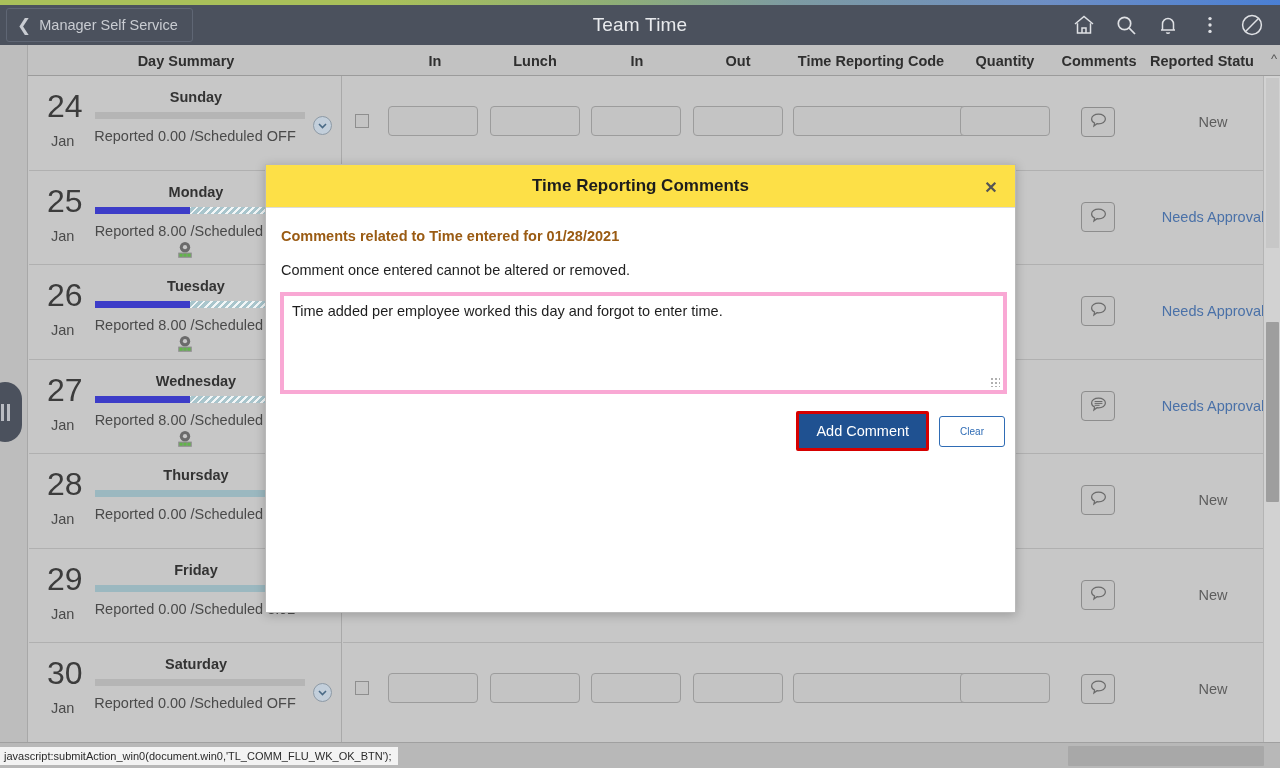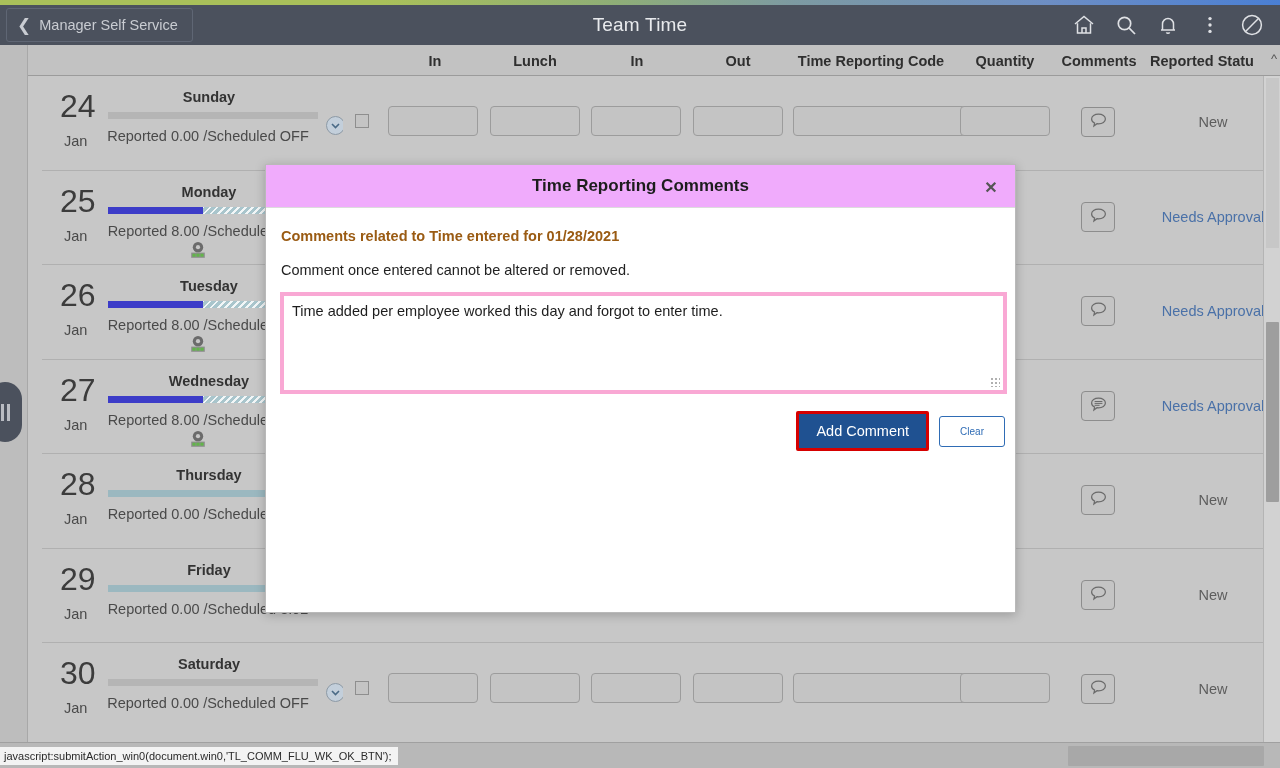--- a/index.html
+++ b/index.html
@@ -86,21 +86,21 @@
     position: absolute; left: -12px; top: 306px;
     width: 34px; height: 60px; border-radius: 17px;
     background: #4b515d;
     display: flex; align-items: center; justify-content: center; gap: 3px;
     cursor: pointer; z-index: 6;
   }
   .panel-handle i { display: block; width: 3px; height: 17px; background: #b9bcc3; }
 
   
   .day-col {
-    position: absolute; left: 42px; top: 0; width: 313px; height: 666px;
+    position: absolute; left: 29px; top: 0; width: 313px; height: 666px;
     background: #c7c7c7; border-right: 1px solid #a9a9a9;
   }
   .day-row {
     position: relative; height: 94.5px;
     border-bottom: 1px solid #b0b0b0;
   }
   .day-row:last-child { border-bottom: none; }
   .daynum {
     position: absolute; left: 18px; top: 14px;
     font-size: 32px; color: #3c3c3c; font-weight: 400; line-height: 1;
@@ -211,21 +211,21 @@
   
   .modal {
     position: absolute; left: 265px; top: 164px; width: 751px; height: 449px;
     background: #ffffff;
     border: 1px solid #b9b9b9;
     box-shadow: 0 2px 10px rgba(0,0,0,.22);
     z-index: 20;
   }
   .modal-title {
     position: relative; height: 43px;
-    background: #f0abfc; border-bottom: 1px solid #dcdcdc;
+    background: #fde047; border-bottom: 1px solid #dcdcdc;
     display: flex; align-items: center; justify-content: center;
   }
   .modal-title h2 {
     margin: 0; font-size: 17px; font-weight: bold; color: #1d1d1d;
   }
   .modal-close {
     position: absolute; right: 14px; top: 12px;
     width: 20px; height: 20px;
     display: flex; align-items: center; justify-content: center;
     color: #555; font-size: 16px; cursor: pointer; font-weight: bold;
@@ -319,20 +319,23 @@
         <svg width="26" height="26" viewBox="0 0 26 26" fill="none" stroke="#dfe1e5" stroke-width="1.5">
           <circle cx="13" cy="13" r="9.4"></circle>
             <path d="M6.8 19.2 L19.2 6.8"></path>
         </svg>
       </div>
     </div>
   </div>
 
   <div class="colhdr">
     <div class="gutter"></div>
+    <div class="cell" style="left:29px;width:314px;">
+        <span>Day Summary</span>
+      </div>
     <div class="cell" style="left:390px;width:90px;">
         <span>In</span>
       </div>
     <div class="cell" style="left:490px;width:90px;">
         <span>Lunch</span>
       </div>
     <div class="cell" style="left:592px;width:90px;">
         <span>In</span>
       </div>
     <div class="cell" style="left:693px;width:90px;">

